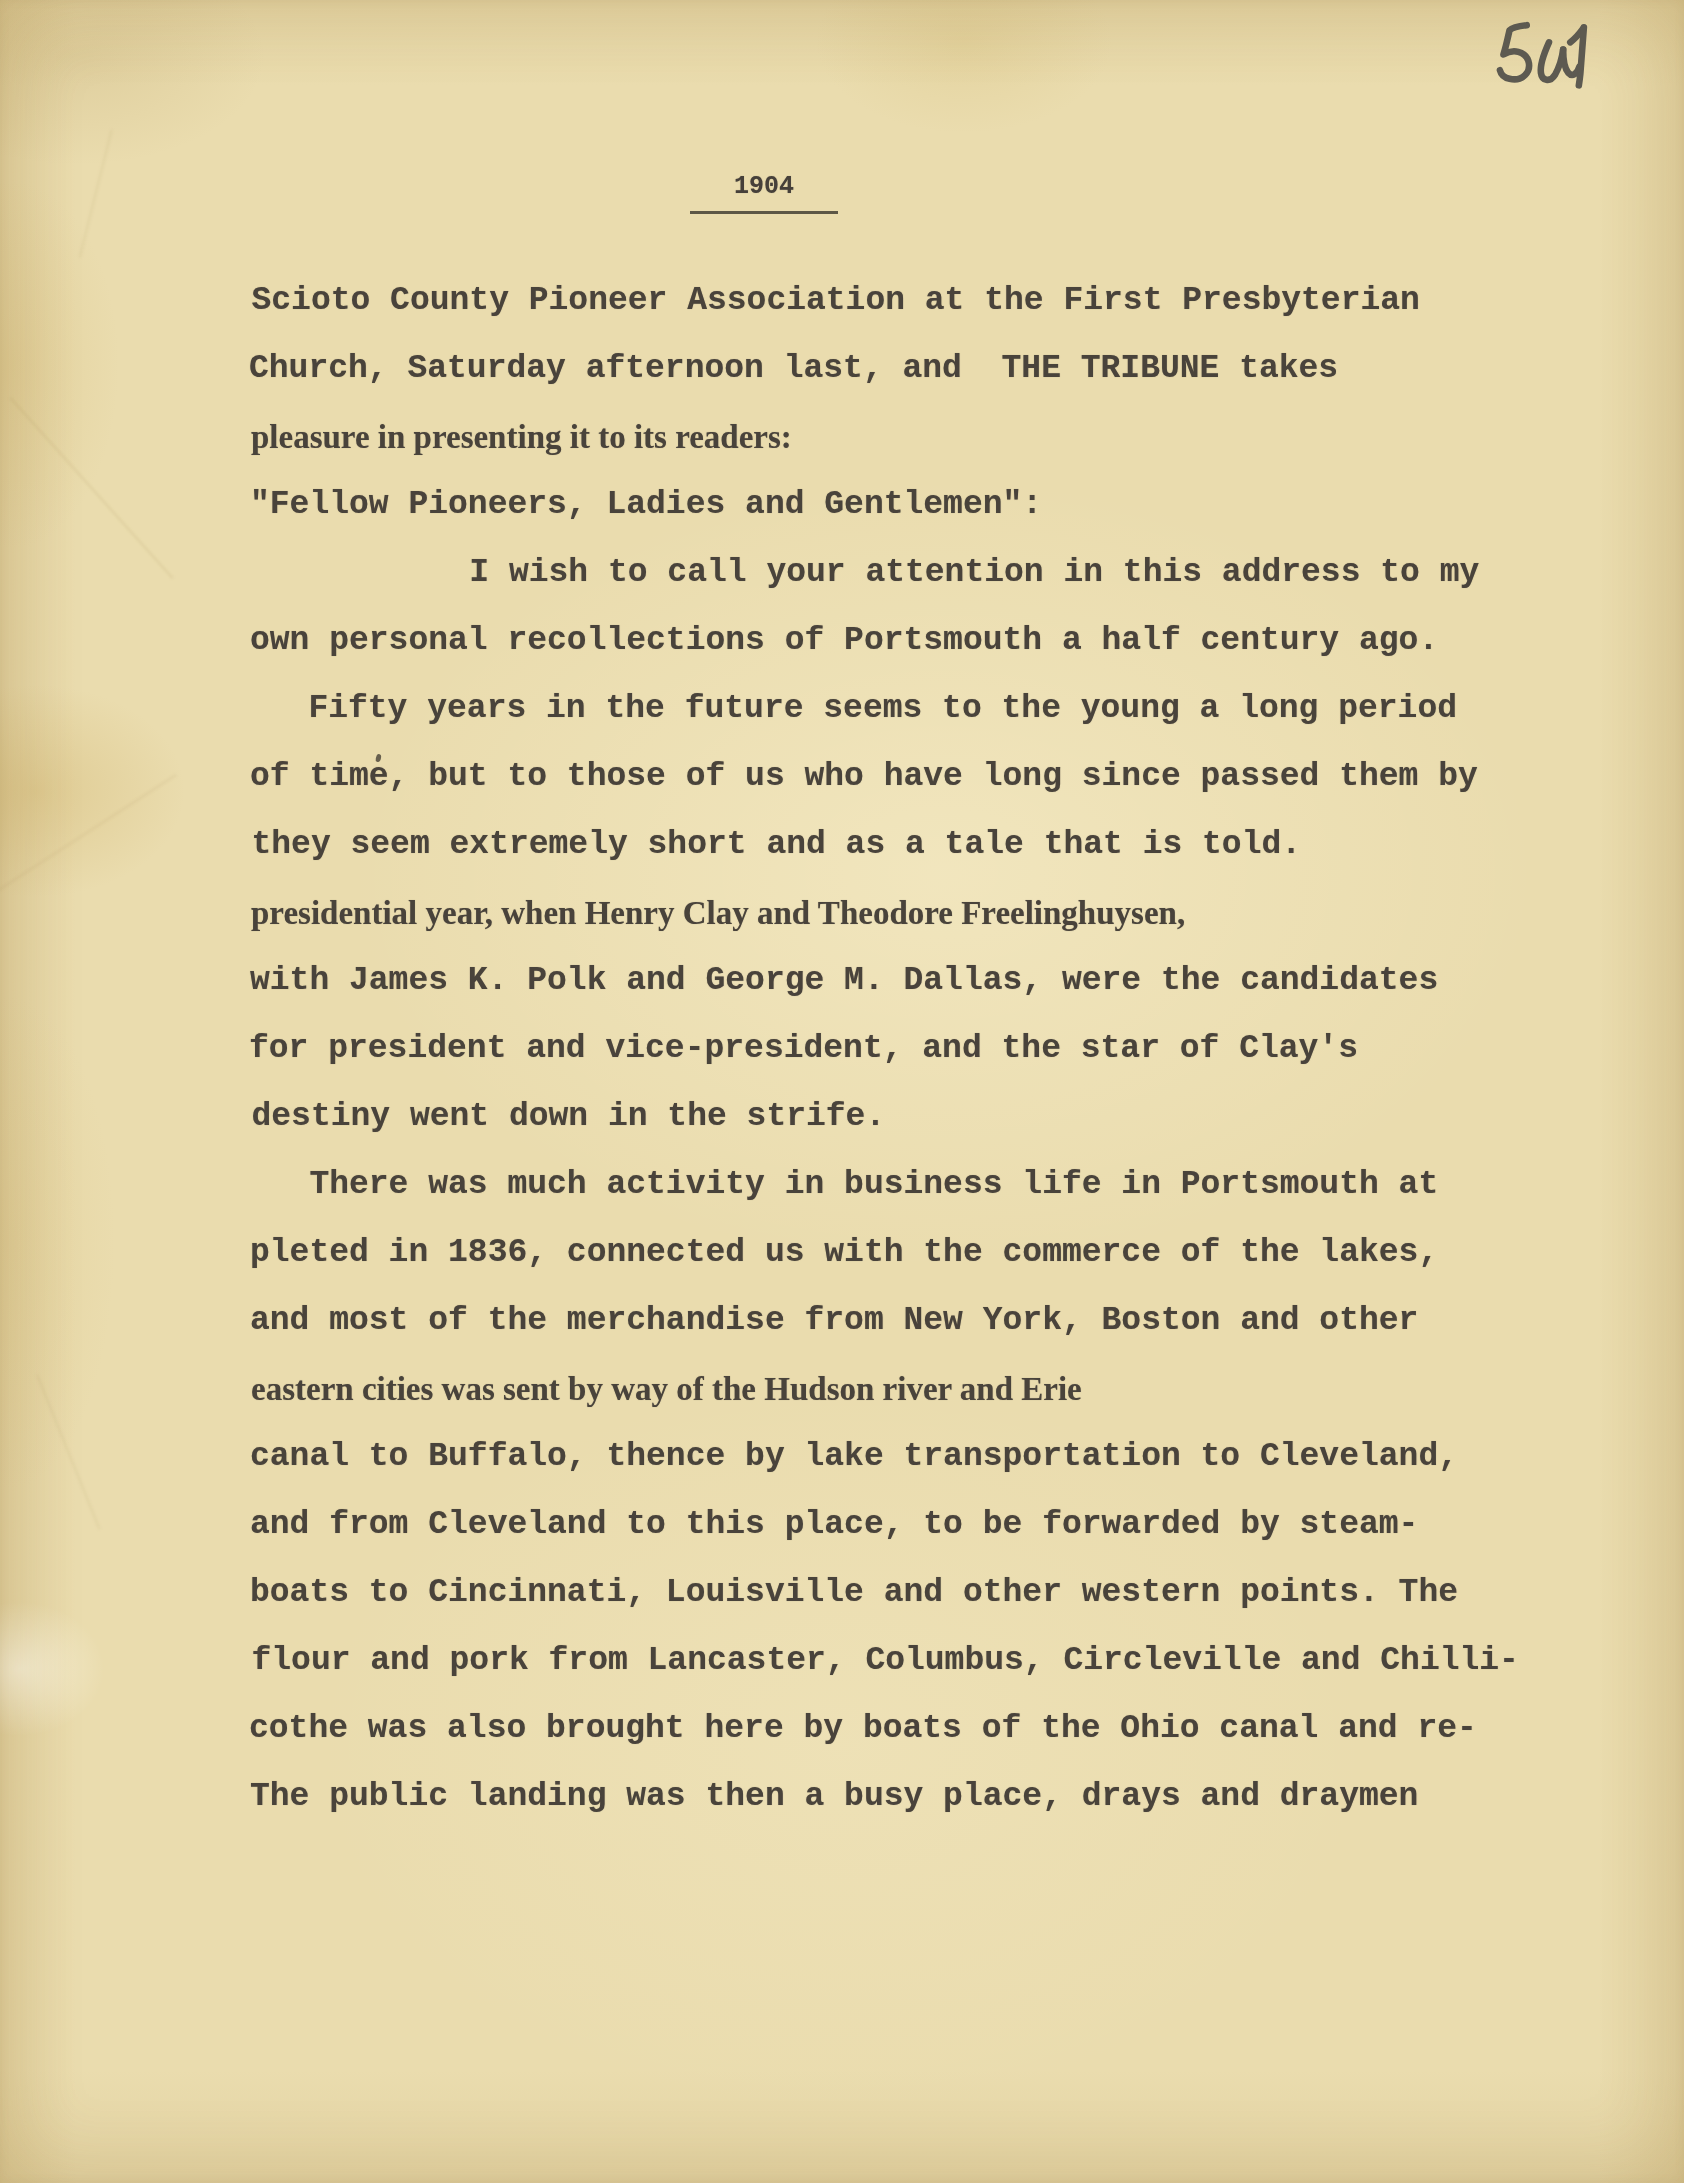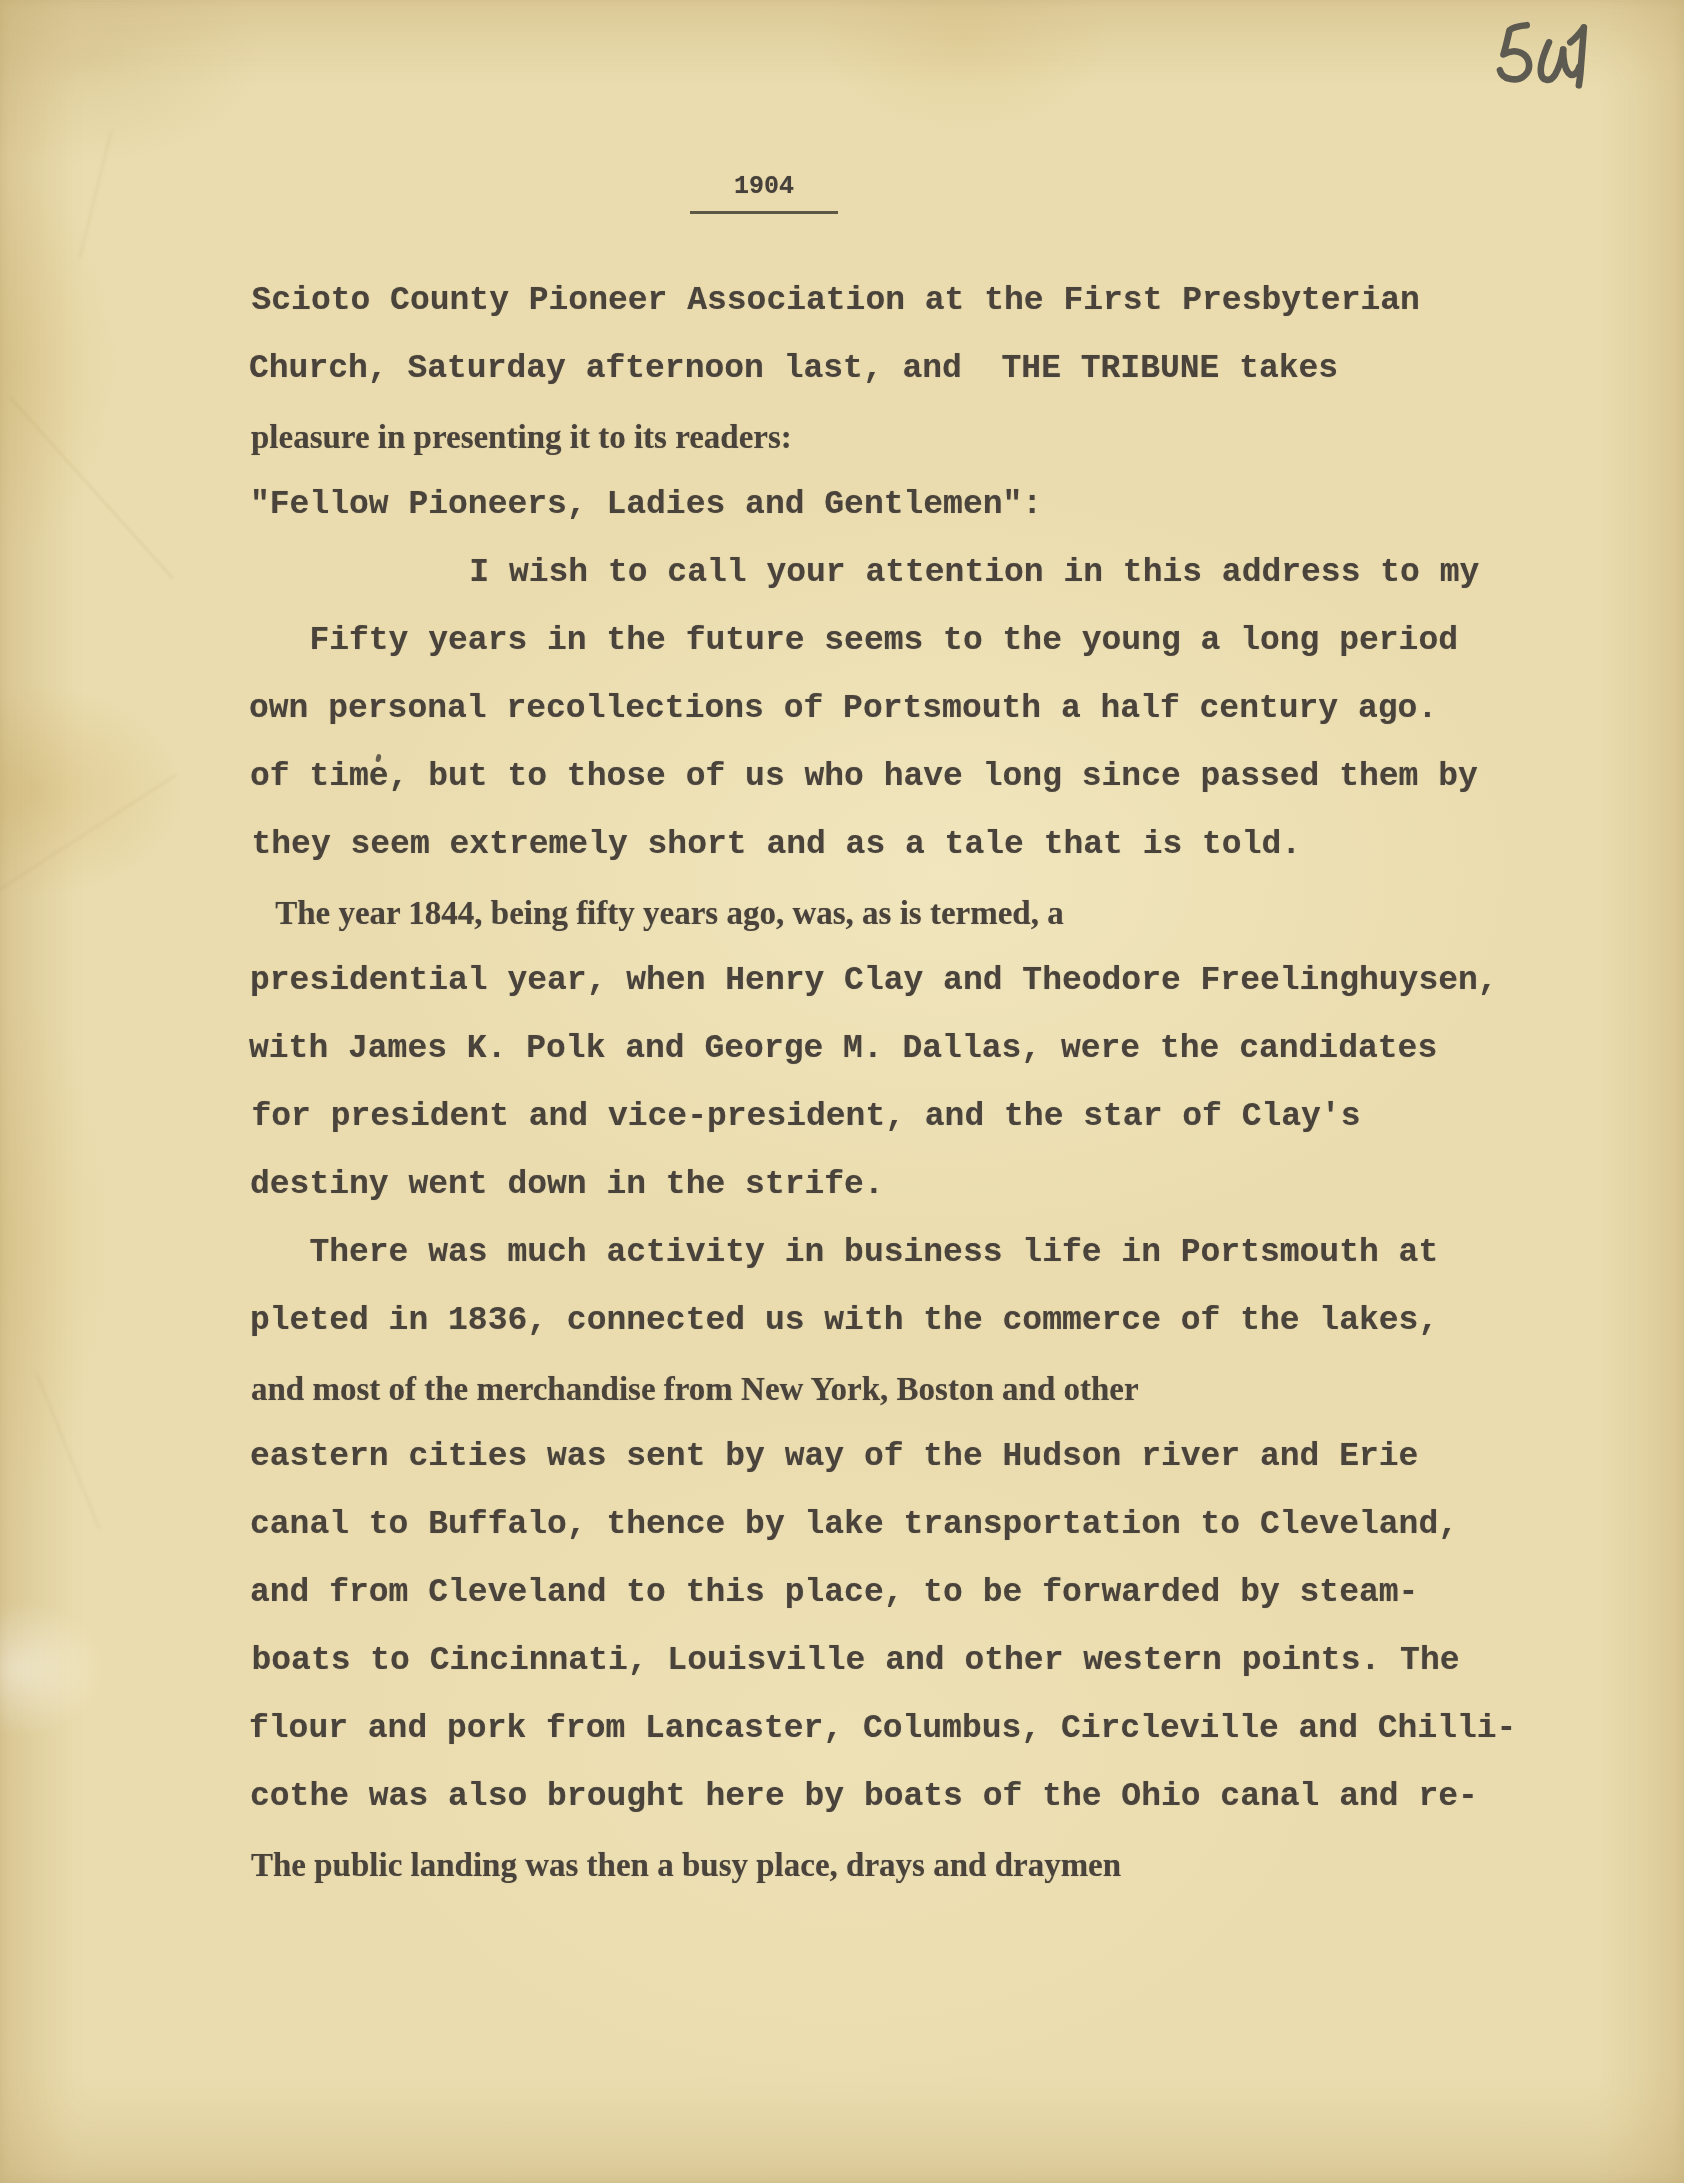--- a/index.html
+++ b/index.html
@@ -90,25 +90,24 @@
   </svg>
 
   <div class="doc-title">1904</div>
 
   <div class="text-block">
     <div class="line">Scioto County Pioneer Association at the First Presbyterian</div>
     <div class="line">Church, Saturday afternoon last, and  THE TRIBUNE takes</div>
     <div class="line">pleasure in presenting it to its readers:</div>
     <div class="line">"Fellow Pioneers, Ladies and Gentlemen":</div>
     <div class="line">           I wish to call your attention in this address to my</div>
+    <div class="line">own personal recollections of Portsmouth a half century ago.</div>
     <div class="line">   Fifty years in the future seems to the young a long period</div>
-    <div class="line">own personal recollections of Portsmouth a half century ago.</div>
     <div class="line">of time, but to those of us who have long since passed them by</div>
     <div class="line">they seem extremely short and as a tale that is told.</div>
-    <div class="line">   The year 1844, being fifty years ago, was, as is termed, a</div>
     <div class="line">presidential year, when Henry Clay and Theodore Freelinghuysen,</div>
     <div class="line">with James K. Polk and George M. Dallas, were the candidates</div>
     <div class="line">for president and vice-president, and the star of Clay's</div>
     <div class="line">destiny went down in the strife.</div>
     <div class="line">   There was much activity in business life in Portsmouth at</div>
     <div class="line">pleted in 1836, connected us with the commerce of the lakes,</div>
     <div class="line">and most of the merchandise from New York, Boston and other</div>
     <div class="line">eastern cities was sent by way of the Hudson river and Erie</div>
     <div class="line">canal to Buffalo, thence by lake transportation to Cleveland,</div>
     <div class="line">and from Cleveland to this place, to be forwarded by steam-</div>

